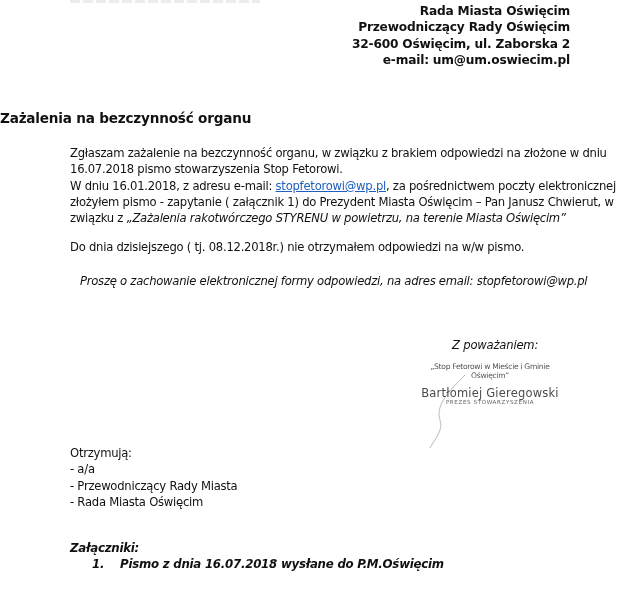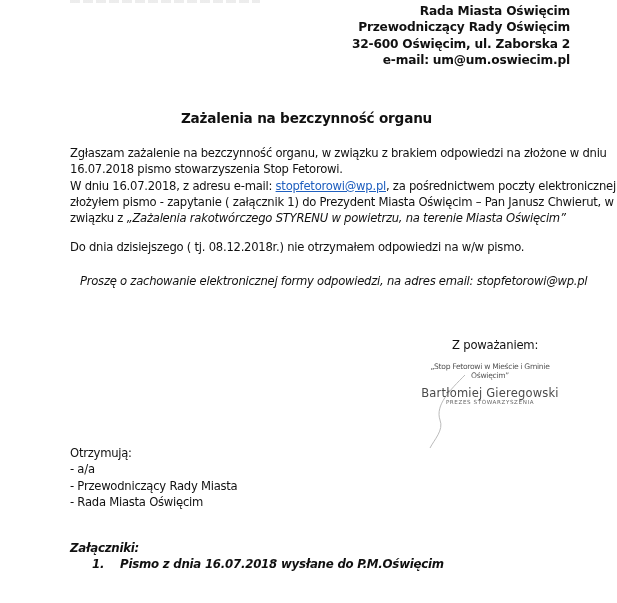--- a/index.html
+++ b/index.html
@@ -13,33 +13,33 @@
       position: absolute; left: 70px; top: -3px; width: 190px; height: 6px;
       background: repeating-linear-gradient(90deg, #e8e8e8 0 10px, #ffffff 10px 13px);
       opacity: 0.8;
     }
     .addressee {
       position: absolute; right: 47px; top: 3px; text-align: right;
       font-size: 12.2px; line-height: 16.4px; font-weight: bold; letter-spacing: -0.2px;
     }
     .addressee div { white-space: nowrap; }
     .title {
-      position: absolute; left: 0; width: 613px; top: 110px; text-align: center;
+      position: absolute; left: 0; width: 613px; top: 110px; text-align: left;
       font-size: 13.6px; font-weight: bold; letter-spacing: -0.2px;
     }
     .body-text {
       position: absolute; left: 70px; top: 145px; width: 520px;
       font-size: 11.6px; line-height: 16.3px; letter-spacing: -0.25px;
     }
     .line { white-space: nowrap; }
     .link { color: #1f5fbf; text-decoration: underline; }
     .it { font-style: italic; }
     .para2 { position: absolute; left: 70px; top: 240px; font-size: 11.6px; letter-spacing: -0.25px; white-space: nowrap; }
     .para3 { position: absolute; left: 80px; top: 274px; font-size: 11.6px; letter-spacing: -0.25px; white-space: nowrap; font-style: italic; }
-    .closing { position: absolute; left: 452px; top: 338px; font-size: 11.6px; letter-spacing: -0.2px; }
+    .closing { position: absolute; left: 452px; top: 338px; font-size: 11.6px; letter-spacing: -0.2px; font-style: italic; }
     .stamp {
       position: absolute; left: 415px; top: 362px; width: 150px; text-align: center; color: #555;
     }
     .stamp .org { font-size: 7.6px; line-height: 9px; letter-spacing: -0.3px; }
     .stamp .name { font-size: 11.5px; margin-top: 6px; color: #4a4a4a; letter-spacing: 0.2px; }
     .stamp .role { font-size: 5.6px; letter-spacing: 0.6px; color: #666; margin-top: -1px; }
     .sig-stroke { position: absolute; left: 420px; top: 370px; width: 60px; height: 80px; }
     .recipients {
       position: absolute; left: 70px; top: 445px; font-size: 11.6px; line-height: 16.4px;
       letter-spacing: -0.25px;
@@ -62,21 +62,21 @@
     <div>32-600 Oświęcim, ul. Zaborska 2</div>
     <div>e-mail: um@um.oswiecim.pl</div>
   </div>
 
   <div class="title">Zażalenia na bezczynność organu</div>
 
   <div class="body-text">
     <div class="line">Zgłaszam zażalenie na bezczynność organu, w związku z brakiem odpowiedzi na złożone w dniu</div>
     <div class="line">16.07.2018 pismo stowarzyszenia Stop Fetorowi.</div>
     <div class="line">
-      <span>W dniu 16.07.2018, z adresu e-mail: </span><span class="link">stopfetorowi@wp.pl</span><span>,  za pośrednictwem poczty elektronicznej</span>
+      <span>W dniu 16.01.2018, z adresu e-mail: </span><span class="link">stopfetorowi@wp.pl</span><span>,  za pośrednictwem poczty elektronicznej</span>
     </div>
     <div class="line">złożyłem pismo - zapytanie ( załącznik 1) do Prezydent Miasta Oświęcim – Pan Janusz Chwierut, w</div>
     <div class="line">
       <span>związku z  </span><span class="it">„Zażalenia rakotwórczego STYRENU w powietrzu, na terenie Miasta Oświęcim”</span>
     </div>
   </div>
 
   <div class="para2">Do dnia dzisiejszego ( tj. 08.12.2018r.) nie otrzymałem odpowiedzi na w/w pismo.</div>
   <div class="para3">Proszę o zachowanie elektronicznej formy odpowiedzi, na adres email: stopfetorowi@wp.pl</div>
 

